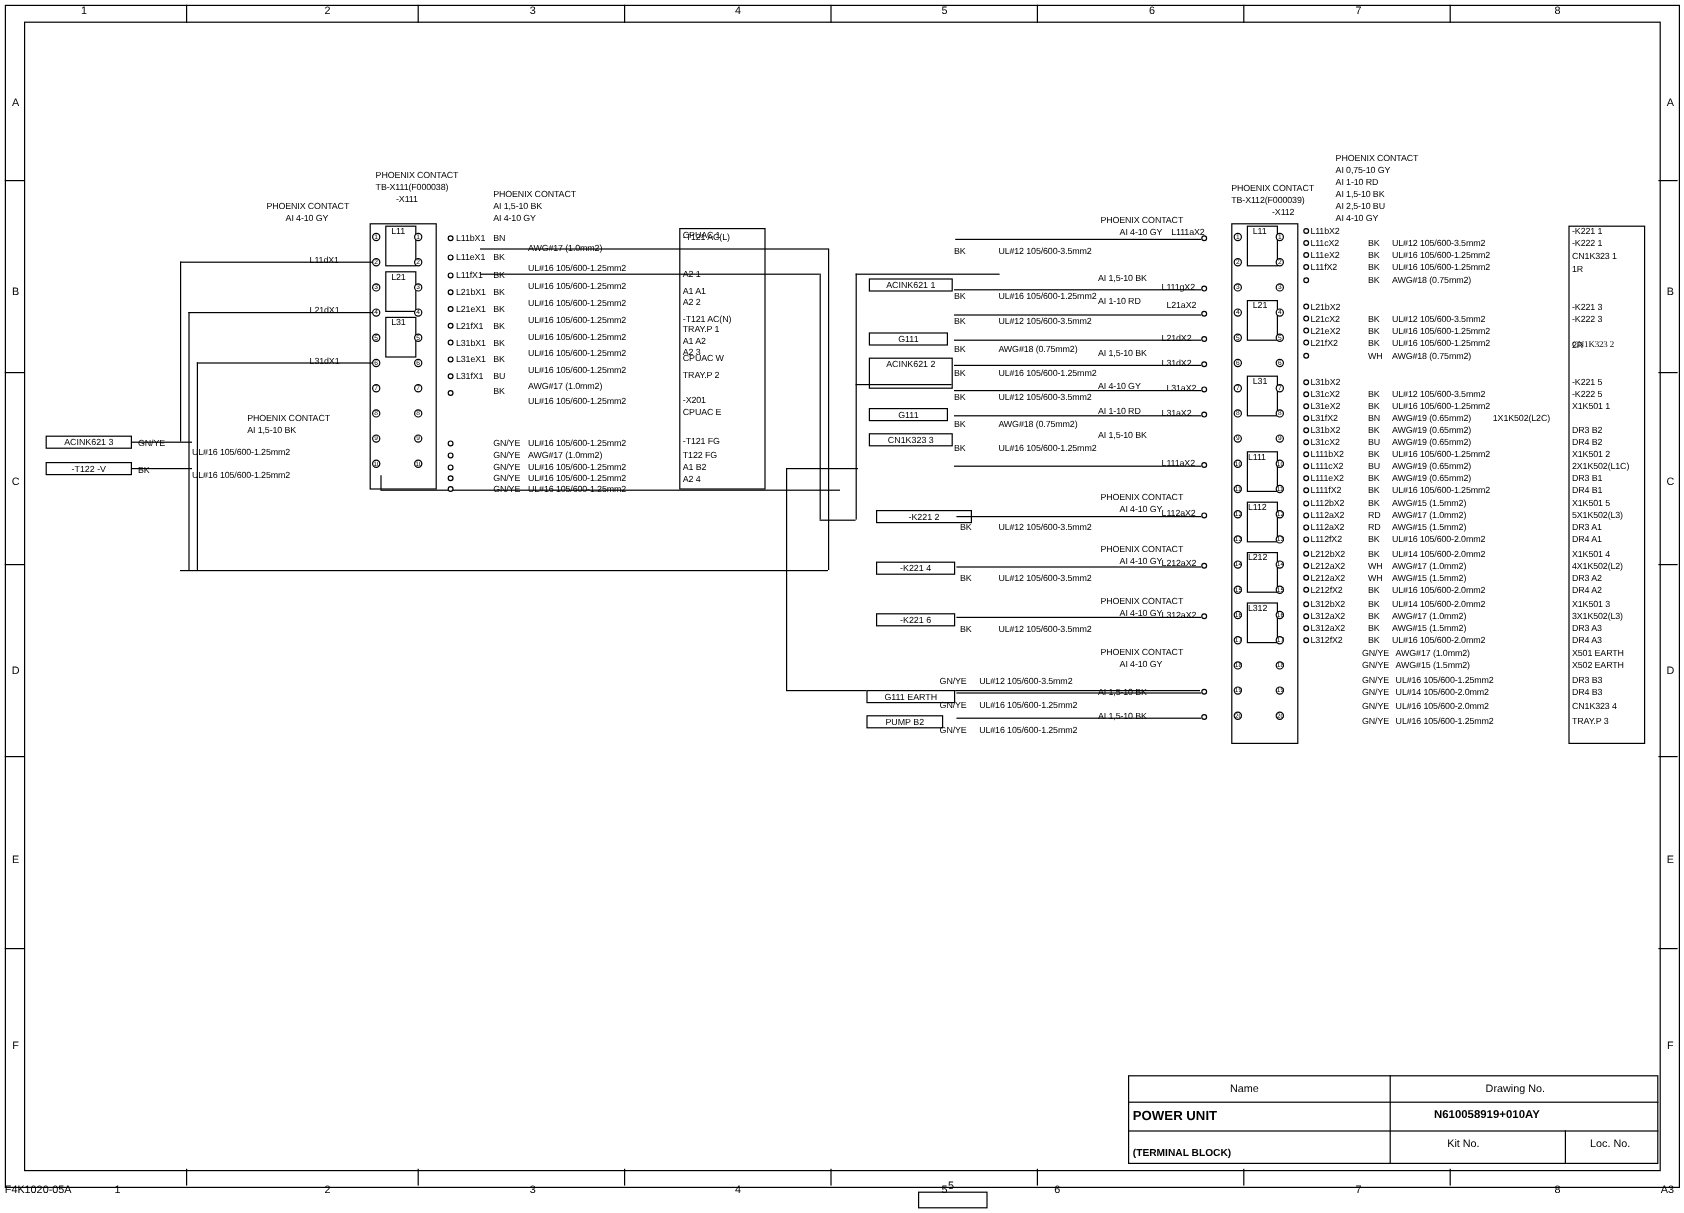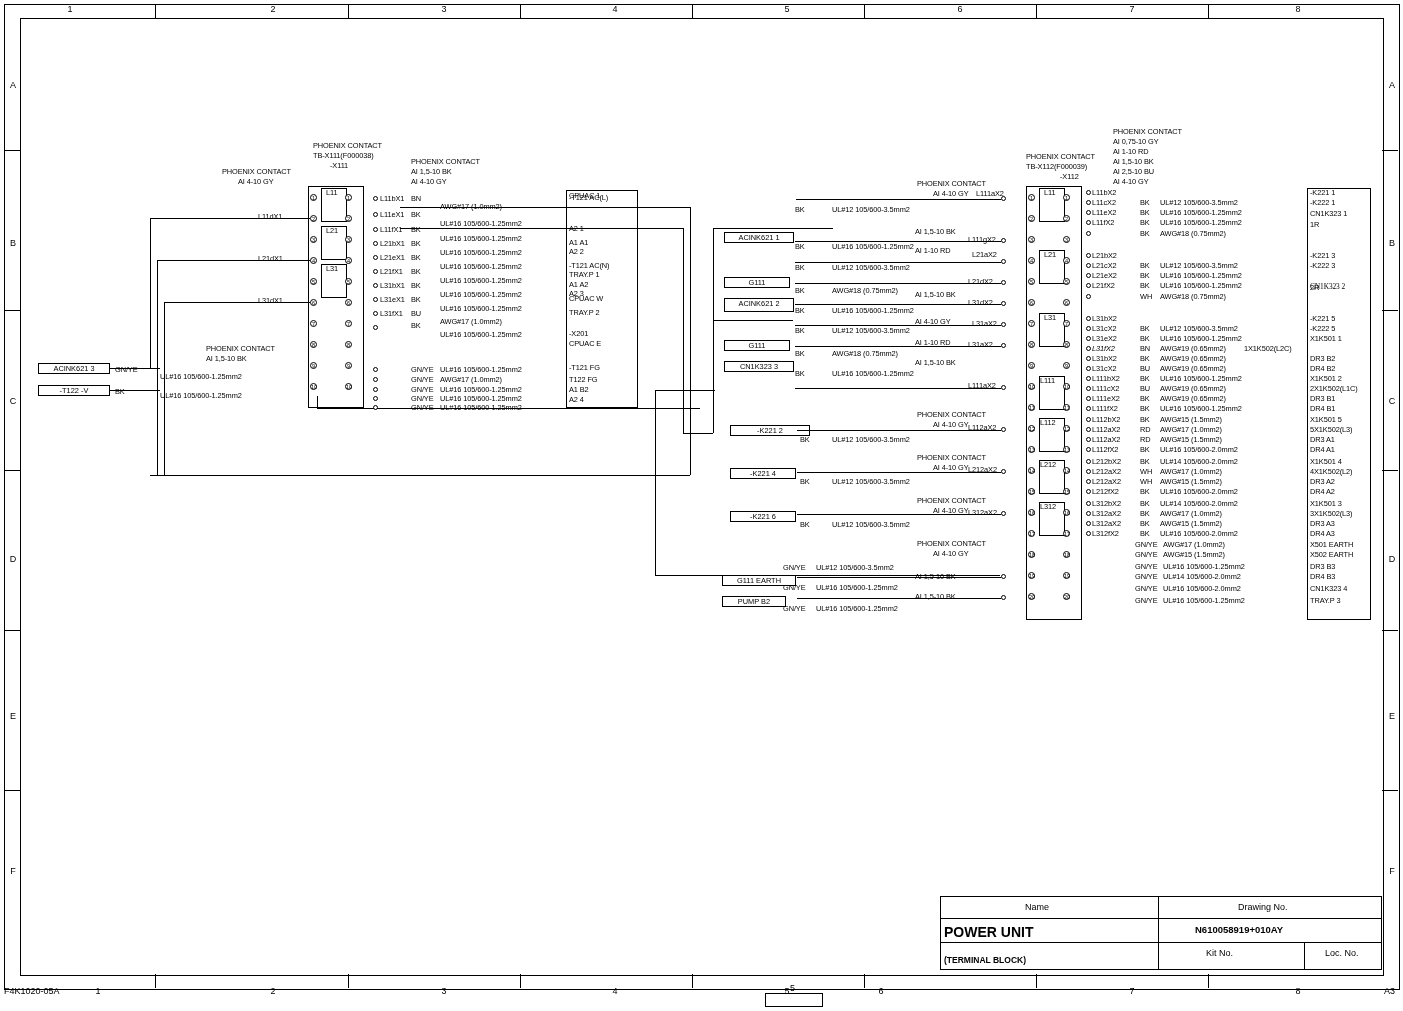--- a/index.html
+++ b/index.html
@@ -325,21 +325,21 @@
   <div class="lbl" style="left:795px;top:264px;">BK</div>
   <div class="lbl" style="left:832px;top:264px;">UL#12 105/600-3.5mm2</div>
   <div class="lbl" style="left:915px;top:247px;">AI 1-10 RD</div>
   <div class="lbl" style="left:972px;top:251px;">L21aX2</div>
 
   <div class="tagbox" style="left:724px;top:277px;width:66px;height:11px;">G111</div>
   <div class="lbl" style="left:795px;top:287px;">BK</div>
   <div class="lbl" style="left:832px;top:287px;">AWG#18 (0.75mm2)</div>
   <div class="lbl" style="left:968px;top:278px;">L21dX2</div>
 
-  <div class="tagbox" style="left:724px;top:298px;width:70px;height:14px;">ACINK621 2</div>
+  <div class="tagbox" style="left:724px;top:298px;width:70px;height:26px;">ACINK621 2</div>
   <div class="lbl" style="left:915px;top:291px;">AI 1,5-10 BK</div>
   <div class="lbl" style="left:795px;top:307px;">BK</div>
   <div class="lbl" style="left:832px;top:307px;">UL#16 105/600-1.25mm2</div>
   <div class="lbl" style="left:968px;top:299px;">L31dX2</div>
 
   <div class="lbl" style="left:795px;top:327px;">BK</div>
   <div class="lbl" style="left:832px;top:327px;">UL#12 105/600-3.5mm2</div>
   <div class="lbl" style="left:915px;top:318px;">AI 4-10 GY</div>
   <div class="lbl" style="left:972px;top:320px;">L31aX2</div>
 
@@ -448,21 +448,21 @@
   <div class="lbl" style="left:1140px;top:293px;">WH</div>
   <div class="lbl" style="left:1160px;top:293px;">AWG#18 (0.75mm2)</div>
 
   <div class="lbl" style="left:1092px;top:315px;">L31bX2</div>
   <div class="lbl" style="left:1092px;top:325px;">L31cX2</div>
   <div class="lbl" style="left:1140px;top:325px;">BK</div>
   <div class="lbl" style="left:1160px;top:325px;">UL#12 105/600-3.5mm2</div>
   <div class="lbl" style="left:1092px;top:335px;">L31eX2</div>
   <div class="lbl" style="left:1140px;top:335px;">BK</div>
   <div class="lbl" style="left:1160px;top:335px;">UL#16 105/600-1.25mm2</div>
-  <div class="lbl" style="left:1092px;top:345px;font-style:italic;">L31fX2</div>
+  <div class="lbl" style="left:1092px;top:345px;">L31fX2</div>
   <div class="lbl" style="left:1140px;top:345px;">BN</div>
   <div class="lbl" style="left:1160px;top:345px;">AWG#19 (0.65mm2)</div>
   <div class="lbl" style="left:1092px;top:355px;">L31bX2</div>
   <div class="lbl" style="left:1140px;top:355px;">BK</div>
   <div class="lbl" style="left:1160px;top:355px;">AWG#19 (0.65mm2)</div>
   <div class="lbl" style="left:1092px;top:365px;">L31cX2</div>
   <div class="lbl" style="left:1140px;top:365px;">BU</div>
   <div class="lbl" style="left:1160px;top:365px;">AWG#19 (0.65mm2)</div>
   <div class="lbl" style="left:1092px;top:375px;">L111bX2</div>
   <div class="lbl" style="left:1140px;top:375px;">BK</div>
@@ -597,21 +597,21 @@
   <div class="lbl" style="left:1310px;top:597px;">TRAY.P 3</div>
 
   <div class="titleblock" style="left:940px;top:896px;width:442px;height:74px;"></div>
   <div class="tb-line" style="left:940px;top:918px;width:442px;height:1px;"></div>
   <div class="tb-line" style="left:940px;top:942px;width:442px;height:1px;"></div>
   <div class="tb-line" style="left:1158px;top:896px;width:1px;height:74px;"></div>
   <div class="tb-line" style="left:1304px;top:942px;width:1px;height:28px;"></div>
 
   <div class="tb-cell" style="left:1025px;top:902px;">Name</div>
   <div class="tb-cell" style="left:1238px;top:902px;">Drawing No.</div>
-  <div class="tb-cell" style="left:944px;top:924px;font-weight:bold;font-size:14px;">POWER UNIT</div>
+  <div class="tb-cell" style="left:944px;top:924px;font-weight:bold;font-size:11px;">POWER UNIT</div>
   <div class="tb-cell" style="left:944px;top:955px;font-weight:bold;font-size:8.5px;">(TERMINAL BLOCK)</div>
   <div class="tb-cell" style="left:1195px;top:924px;font-weight:bold;font-size:9.5px;">N610058919+010AY</div>
   <div class="tb-cell" style="left:1206px;top:948px;">Kit No.</div>
   <div class="tb-cell" style="left:1325px;top:948px;">Loc. No.</div>
 
   <div class="foot" style="left:4px;top:986px;">F4K1020-05A</div>
   <div class="foot" style="left:1384px;top:986px;">A3</div>
   <div class="box" style="left:765px;top:993px;width:58px;height:14px;"></div>
   <div class="foot" style="left:790px;top:983px;">5</div>
 

